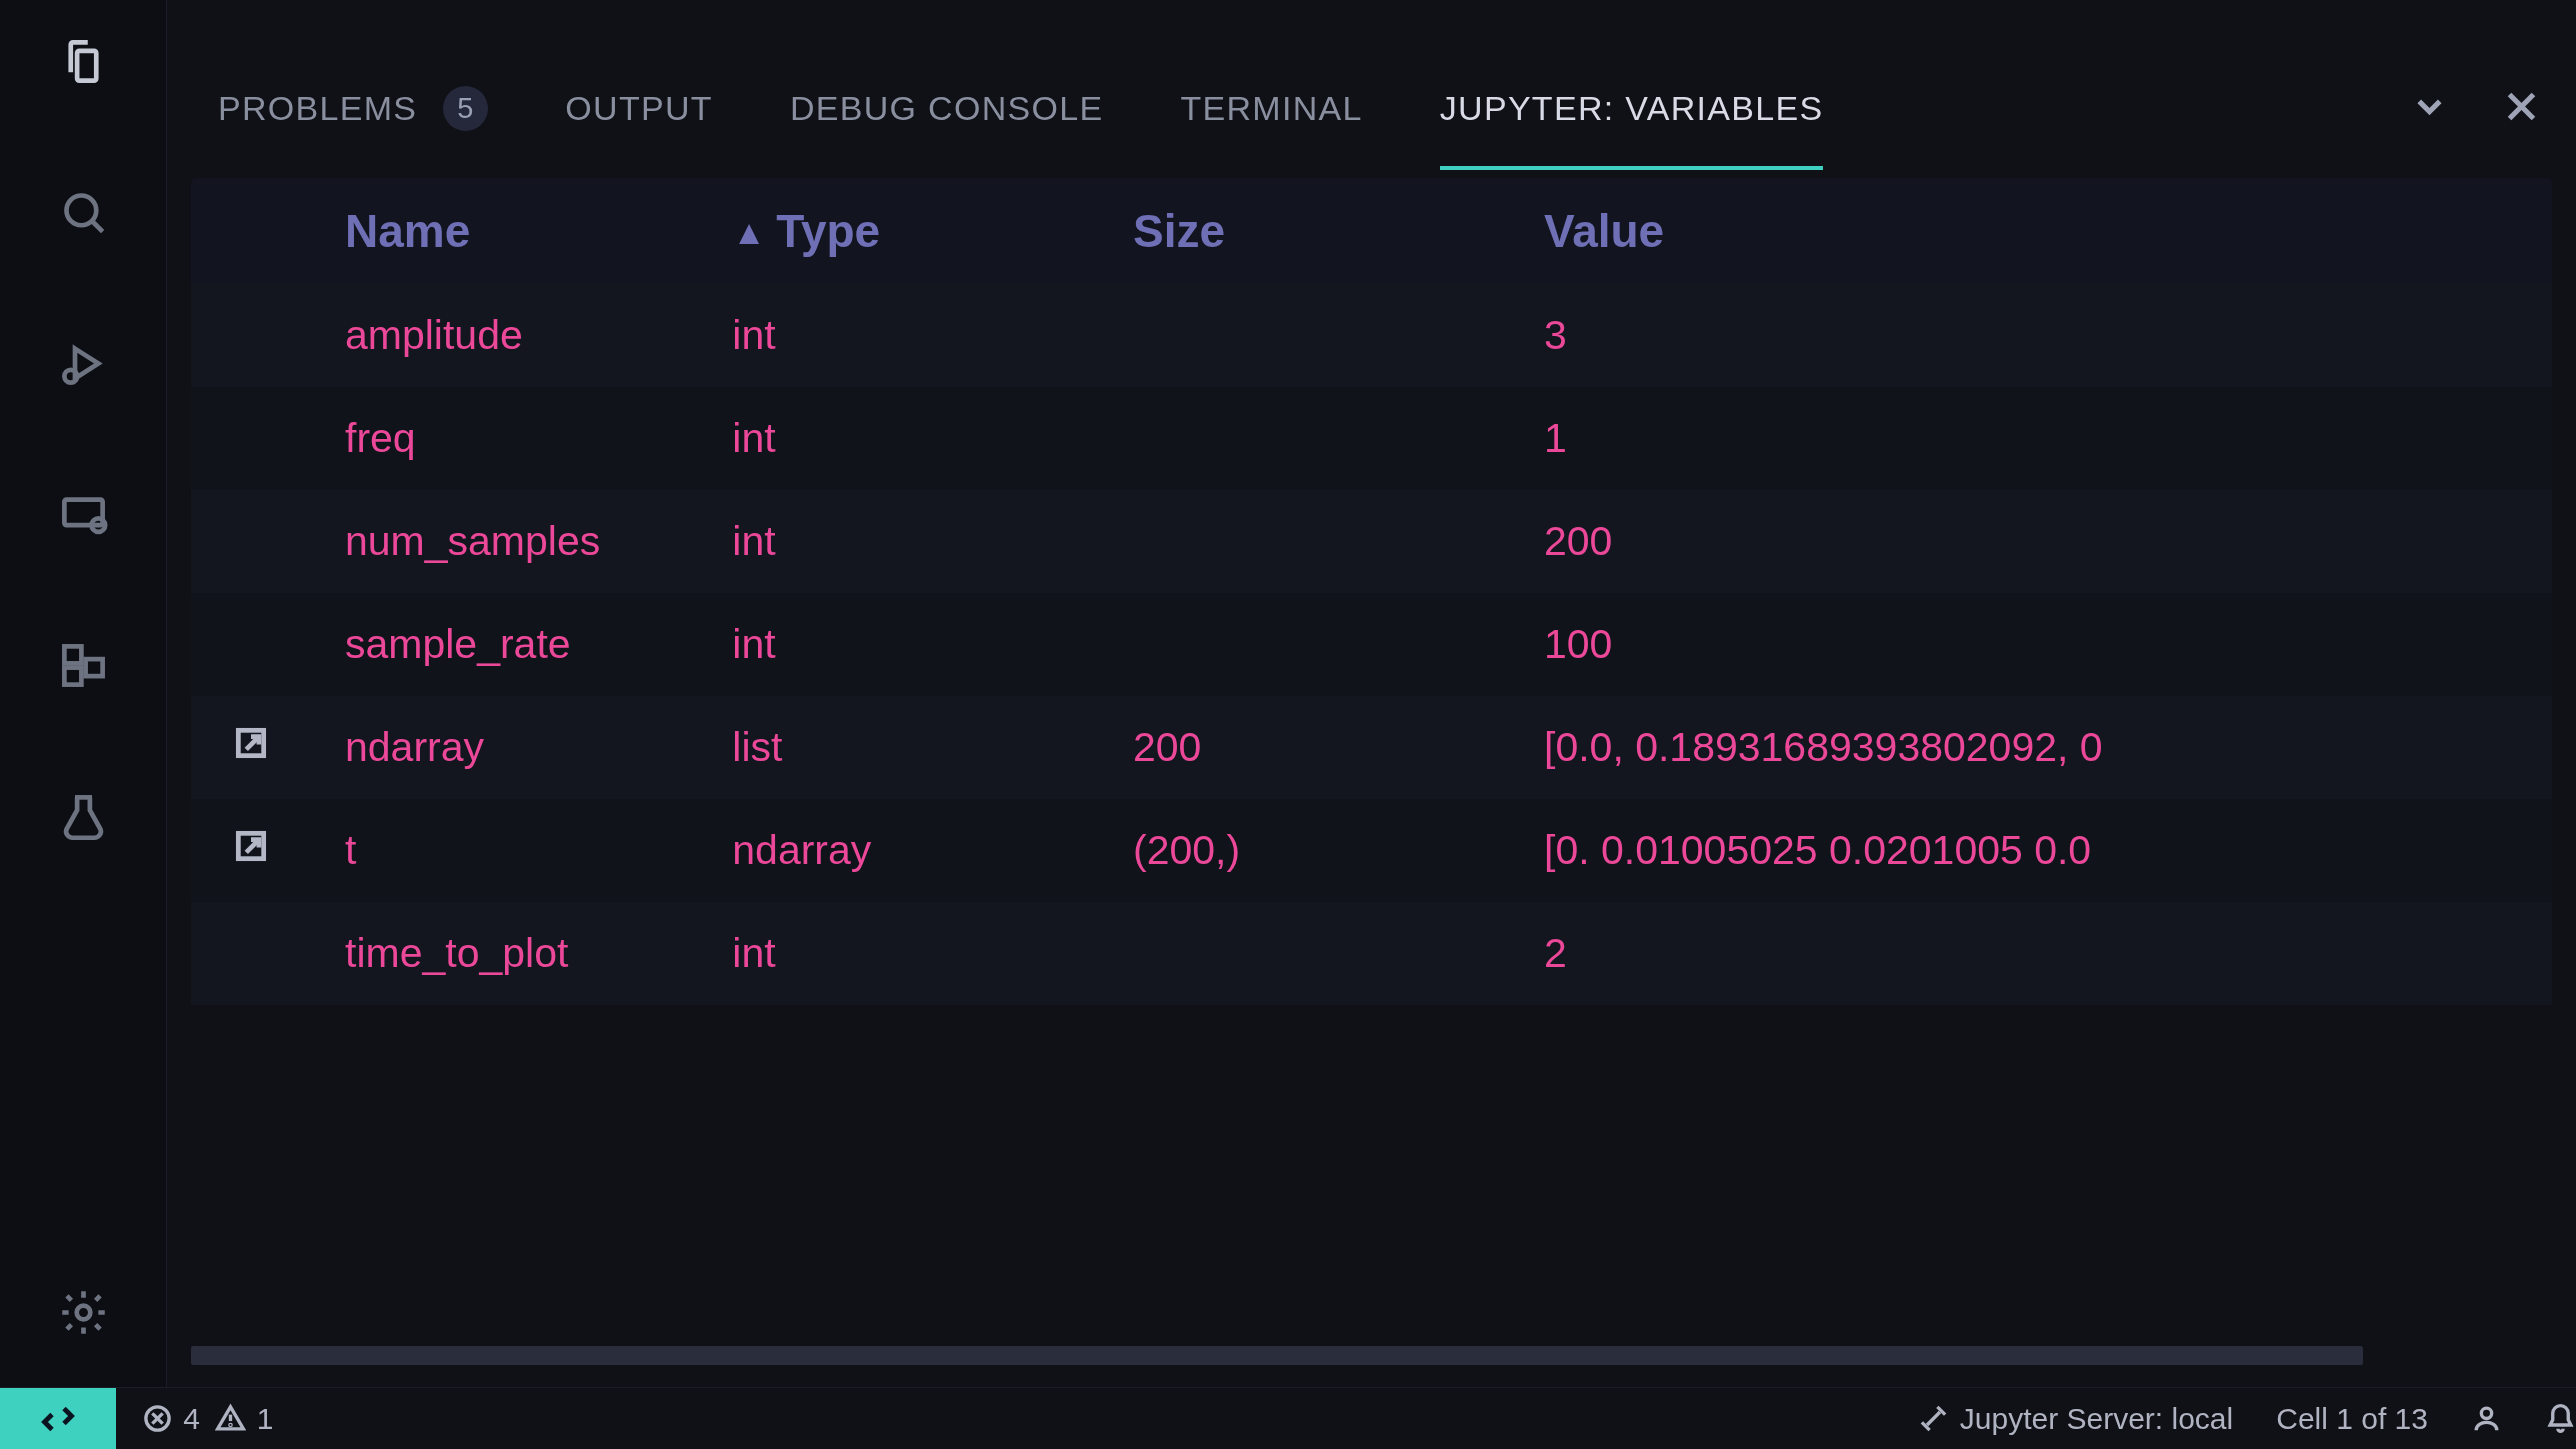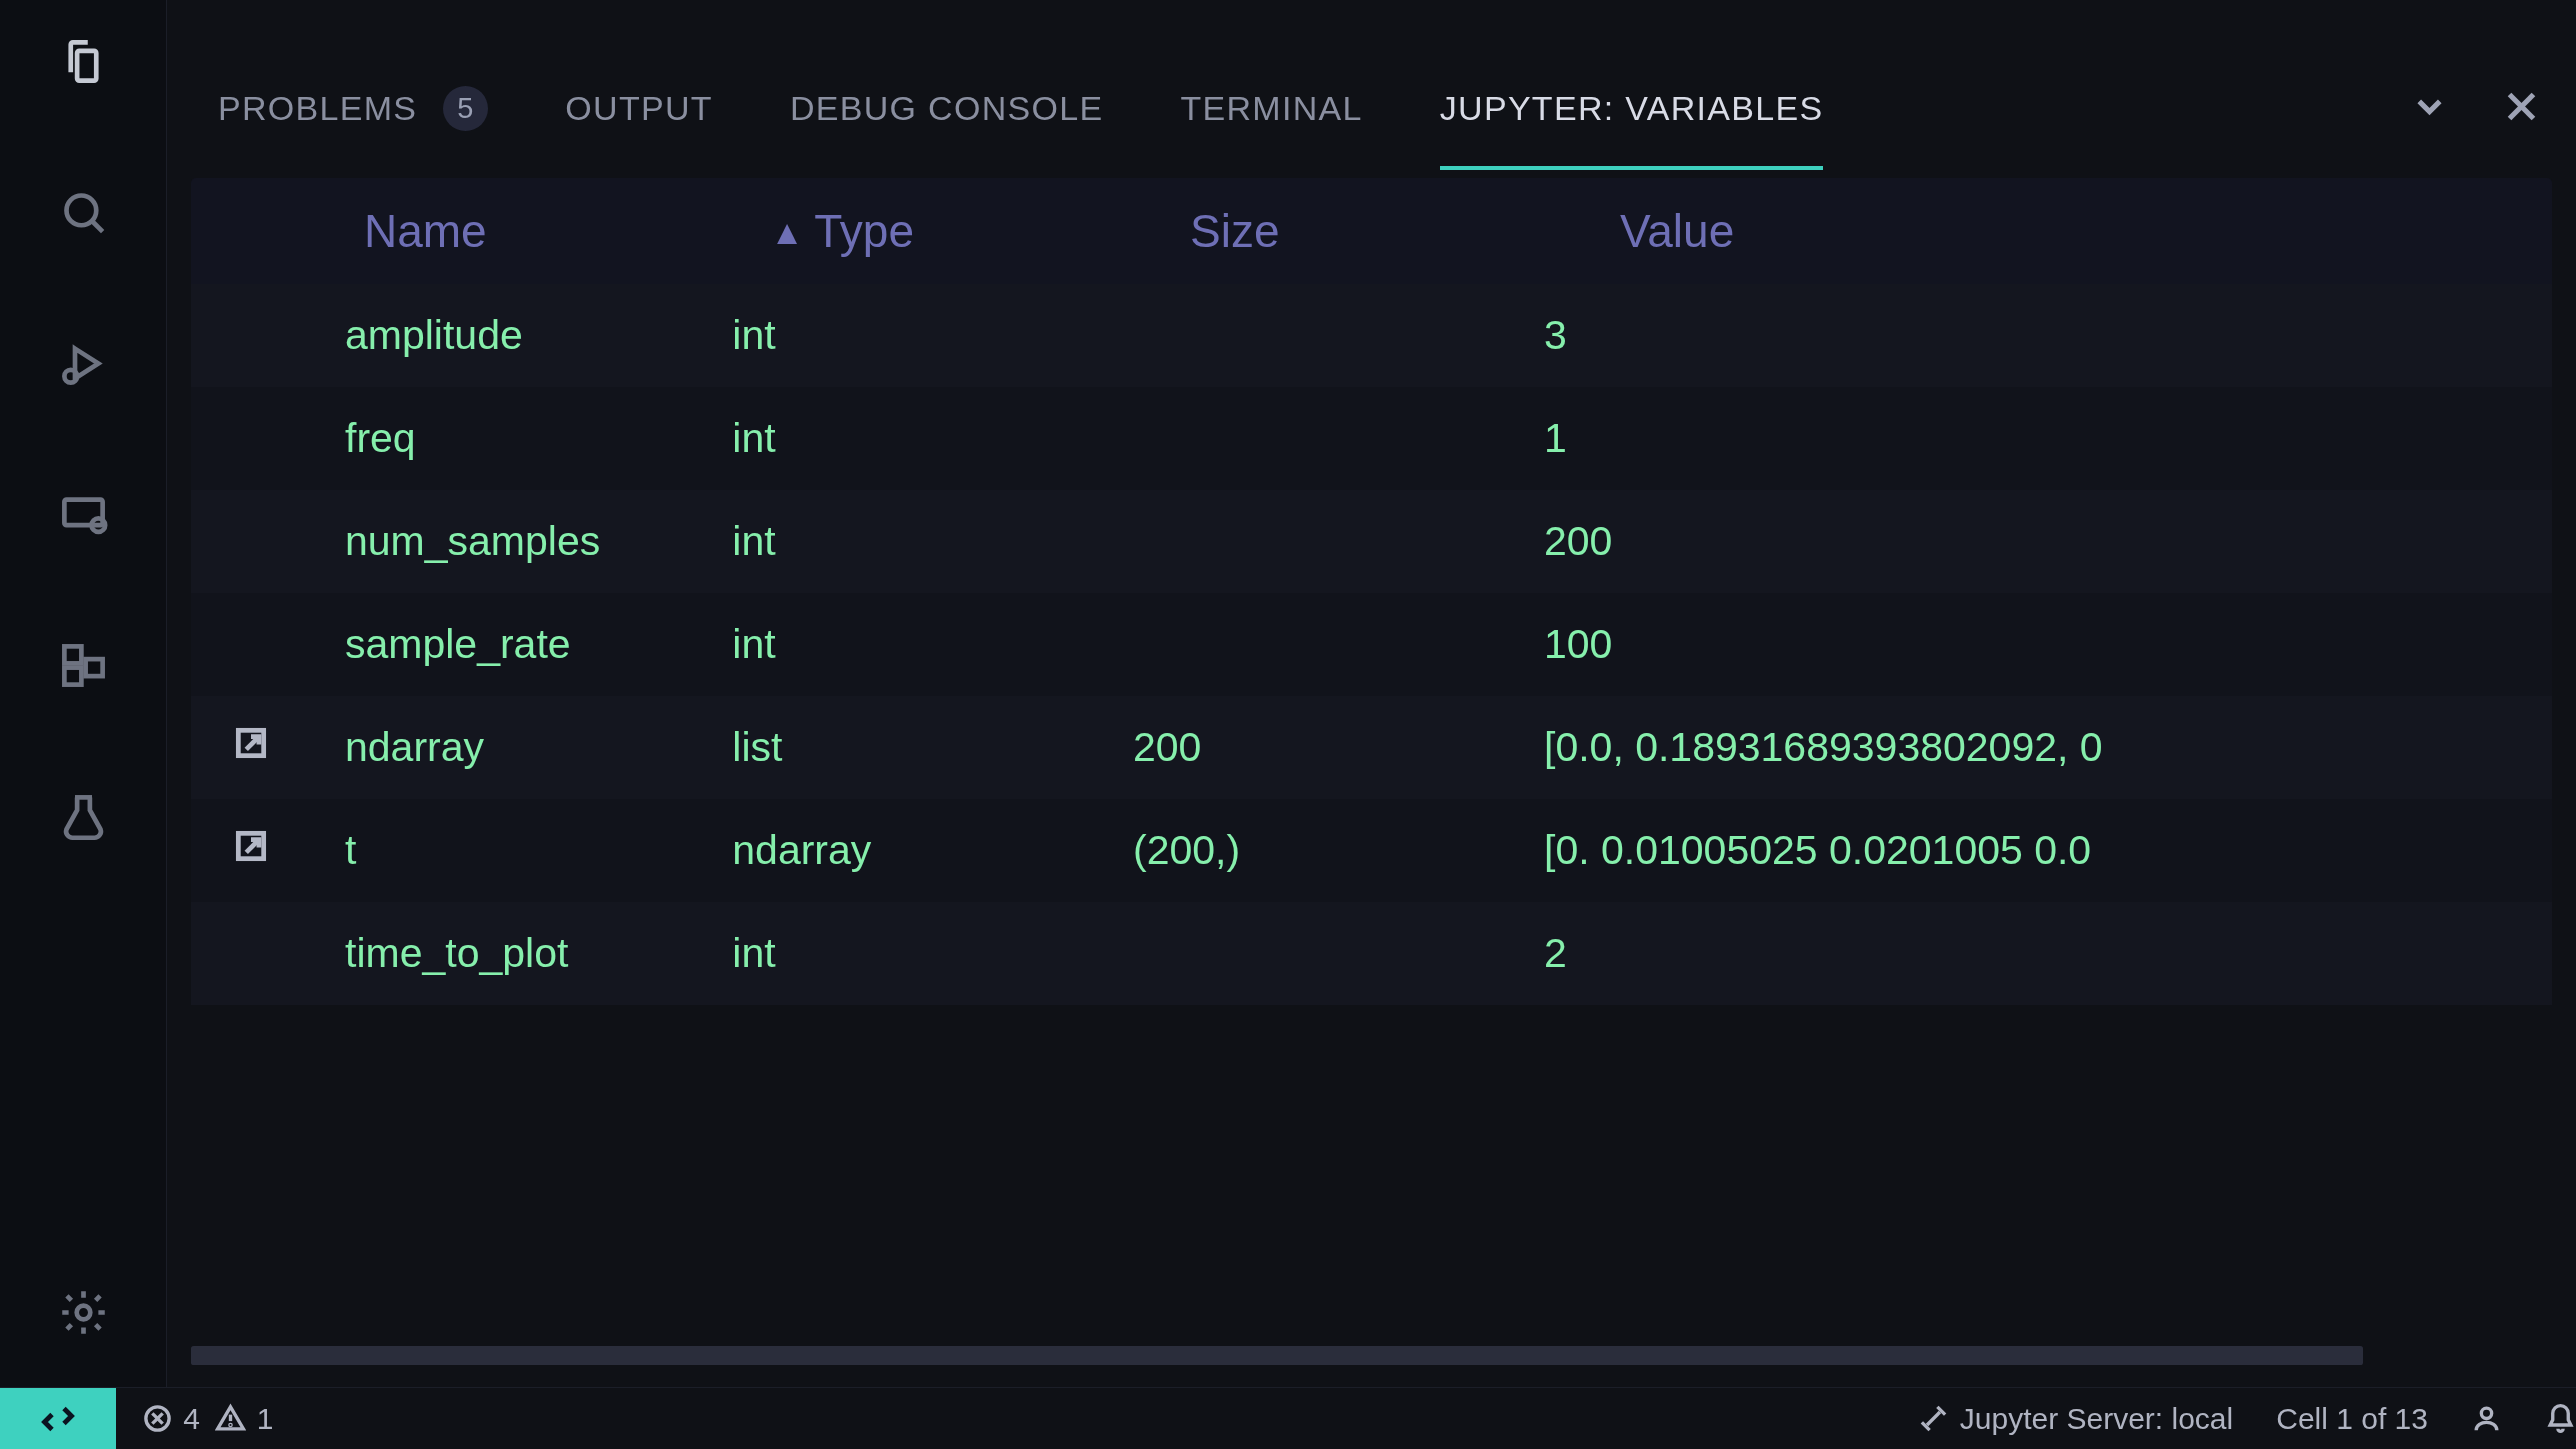--- a/index.html
+++ b/index.html
@@ -79,33 +79,32 @@
   }
   .vars-header, .vars-row {
     display: grid;
     grid-template-columns: 120px 411px 411px 411px 1fr;
     align-items: center;
     height: 103px;
     font-size: 41px;
   }
   .vars-header {
     color: #6e6fb5;
-    font-weight: 400;
+    font-weight: 700;
     font-size: 46px;
     height: 106px;
     background: #121420;
     border-radius: 5.1px 5.1px 0 0;
     padding-left: 0;
-    gap: 19px;
   }
   .vars-header .col-name { padding-left: 34px; }
   .vars-header .col-type { padding-left: 10.3px; }
   .vars-header .sort-icon { color: #6e6fb5; margin-right: 10.3px; font-size: 34px; display:inline-block; transform: translateY(-3.4px);}
   .vars-body { overflow: hidden; }
-  .vars-row { color: #86efac; }
+  .vars-row { color: #ec4899; }
   .vars-row:nth-child(odd) { background: #14161f; }
   .vars-row:nth-child(even) { background: #11131b; }
   .vars-row .col-name { padding-left: 34px; overflow: hidden; white-space: nowrap; text-overflow: clip; }
   .vars-row .col-type { padding-left: 10.3px; }
   .vars-row .col-size { }
   .vars-row .col-value { overflow: hidden; white-space: nowrap; text-overflow: clip; padding-right: 17px; }
   .vars-row .col-expand { display:flex; justify-content:center; }
   .expand-icon svg { width: 38px; height: 38px; stroke: #b4b8c6; fill: none; stroke-width: 3; }
   .hscroll {
     height: 19px;

